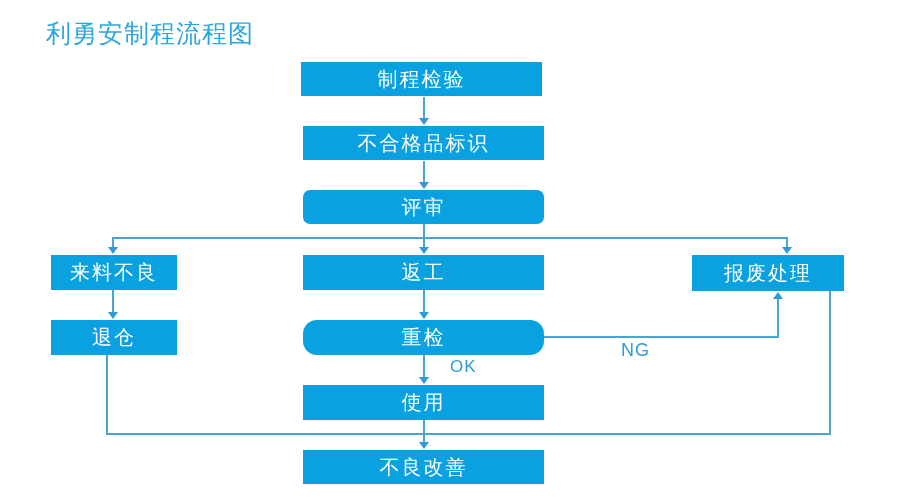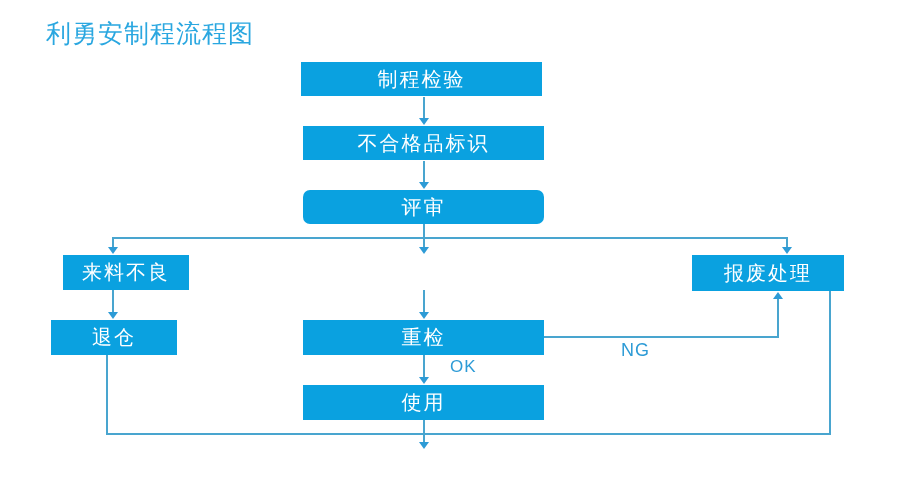--- a/index.html
+++ b/index.html
@@ -21,25 +21,25 @@
   }
   .box{
     position:absolute;background:var(--box);color:var(--box-text);
     display:flex;align-items:center;justify-content:center;
     font-size:20px;letter-spacing:2px;white-space:nowrap;
   }
   
   .n1{left:301px;top:62px;width:241px;height:34px;}
   .n2{left:303px;top:126px;width:241px;height:34px;}
   .n3{left:303px;top:190px;width:241px;height:34px;border-radius:7px;}
-  .n4{left:51px;top:255px;width:126px;height:35px;margin-left:12px;}
+  .n4{left:51px;top:255px;width:126px;height:35px;}
   .n5{left:303px;top:255px;width:241px;height:35px;}
   .n6{left:692px;top:255px;width:152px;height:36px;}
   .n7{left:51px;top:320px;width:126px;height:35px;}
-  .n8{left:303px;top:320px;width:241px;height:35px;}
+  .n8{left:303px;top:320px;width:241px;height:35px;border-radius:14px;}
   .n9{left:303px;top:385px;width:241px;height:35px;text-align:right;}
   .n10{left:303px;top:450px;width:241px;height:34px;}
   
   .vl{position:absolute;width:2px;background:var(--line);}
   .hl{position:absolute;height:2px;background:var(--line);}
   .ah{position:absolute;width:0;height:0;border-left:5px solid transparent;border-right:5px solid transparent;}
   .ah.down{border-top:7px solid var(--arrow);}
   .ah.up{border-bottom:7px solid var(--arrow);}
   .l-a{left:423px;top:97px;height:21px;}   .ah-a{left:419px;top:118px;}
   .l-b{left:423px;top:161px;height:21px;}  .ah-b{left:419px;top:182px;}
@@ -66,24 +66,26 @@
 <body>
 
 <div class="stage">
 
   <div class="page-title">利勇安制程流程图</div>
 
   <div class="box n1">制程检验</div>
   <div class="box n2">不合格品标识</div>
   <div class="box n3">评审</div>
   <div class="box n4">来料不良</div>
+  <div class="box n5">返工</div>
   <div class="box n6">报废处理</div>
   <div class="box n7">退仓</div>
   <div class="box n8">重检</div>
   <div class="box n9">使用</div>
+  <div class="box n10">不良改善</div>
 
   <div class="vl l-a"></div>
   <div class="ah down ah-a"></div>
   <div class="vl l-b"></div>
   <div class="ah down ah-b"></div>
 
   <div class="vl l-c"></div>
   <div class="hl l-branch"></div>
   <div class="vl l-dl"></div>
   <div class="ah down ah-dl"></div>

